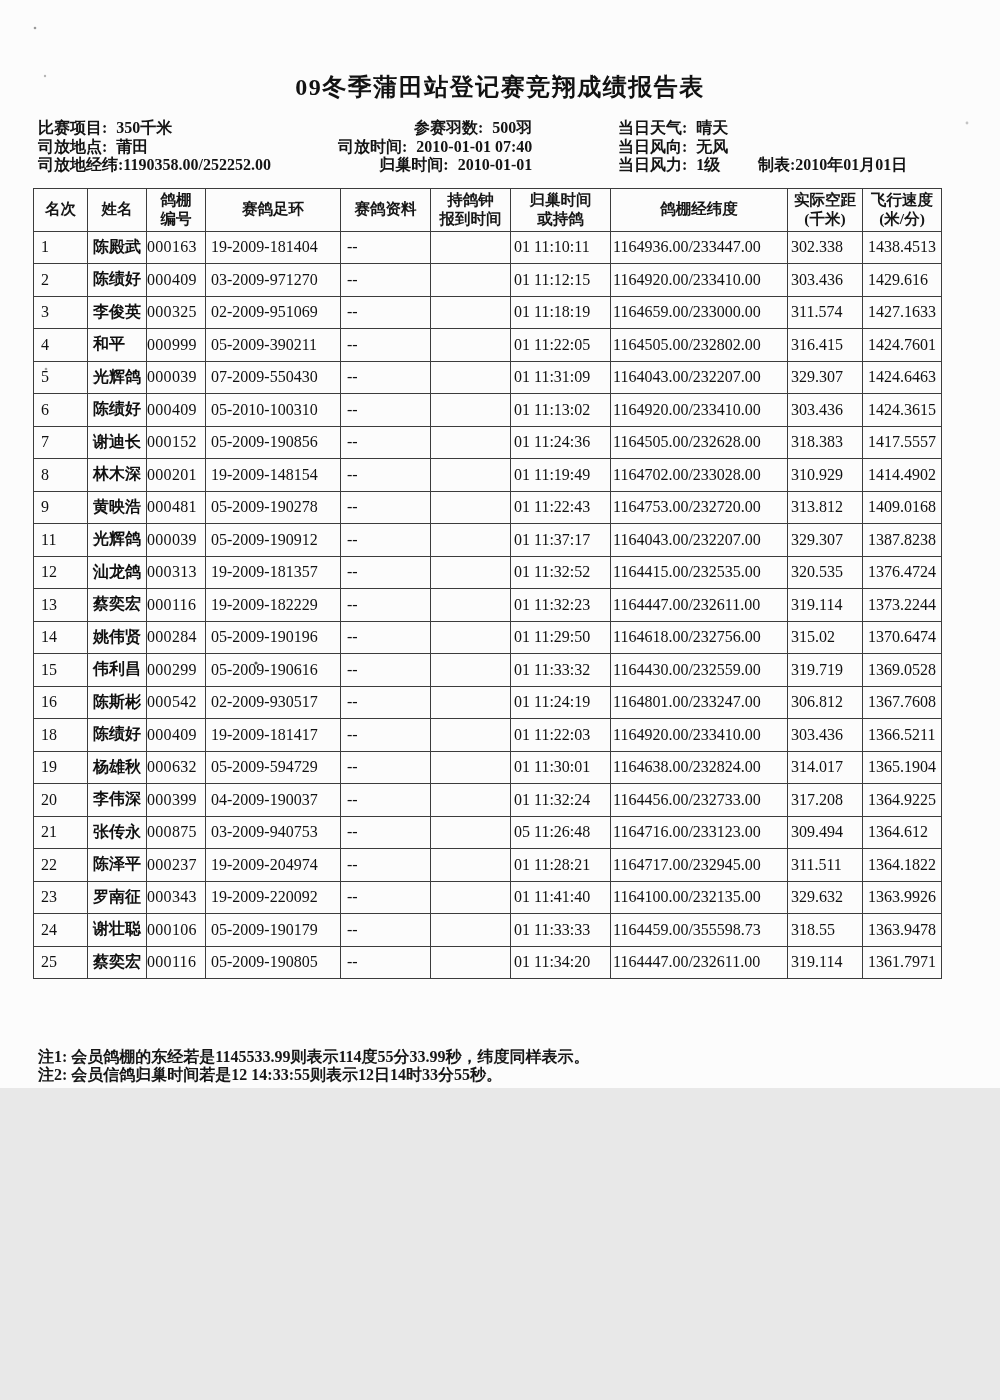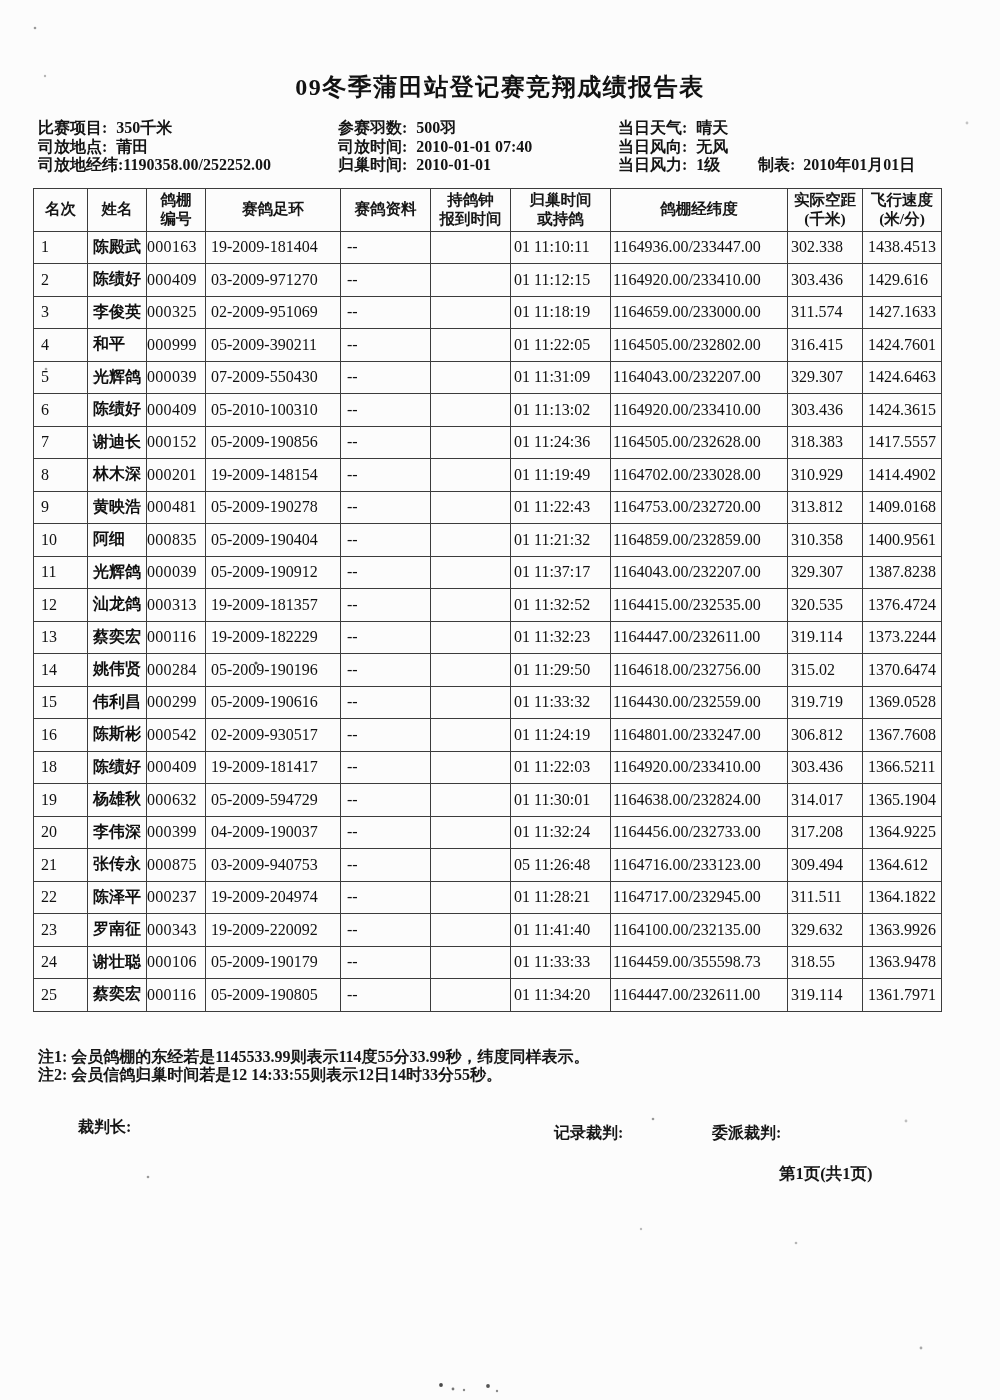--- a/index.html
+++ b/index.html
@@ -1,38 +1,38 @@
 <!DOCTYPE html>
 <html><head>
 <meta charset="utf-8">
 <style>
   * { margin:0; padding:0; box-sizing:border-box; }
   html,body { background:#e8e8e8; }
   body { font-family:"Liberation Serif","DejaVu Serif",serif; color:#161616; }
   .page {
-    position:relative; width:1000px; height:1400px; margin:0 auto;
+    position:relative; width:1000px; height:1088px; margin:0 auto;
     background:#fcfcfc; overflow:hidden;
   }
   
   .title {
     position:absolute; top:71px; left:0; width:100%;
     text-align:center; font-size:24px; font-weight:700; letter-spacing:1.5px;
     color:#121212;
   }
   
   .info { position:absolute; top:119px; left:0; width:100%; font-size:16px; font-weight:600; color:#141414; }
   .info-col { position:absolute; top:0; }
   .info-col.c1 { left:38px; }
-  .info-col.c2 { left:338px; }
+  .info-col.c2 { left:338px;text-align:right; }
   .info-col.c3 { left:618px; }
   .info-line { height:18.5px; line-height:18.5px; white-space:nowrap; }
   .info-line .lbl { margin-right:9px; }
   .info-line.tight .lbl { margin-right:0; }
   .maker { position:absolute; left:758px; top:37px; height:18.5px; line-height:18.5px; white-space:nowrap; }
-  .maker .lbl { margin-right:8px; }
+  .maker .lbl { }
   
   table.results {
     position:absolute; left:33px; top:188px; width:908px;
     border-collapse:collapse; table-layout:fixed;
   }
   table.results th, table.results td {
     border:1.5px solid #3c3c3c;
     overflow:hidden; white-space:nowrap;
   }
   table.results thead tr { height:42.5px; }
@@ -264,32 +264,20 @@
           <td class="c-loft">000481</td>
           <td class="c-ring">05-2009-190278</td>
           <td class="c-info">--</td>
           <td class="c-clock"></td>
           <td class="c-home">01 11:22:43</td>
           <td class="c-coord">1164753.00/232720.00</td>
           <td class="c-dist">313.812</td>
           <td class="c-speed">1409.0168</td>
         </tr>
         <tr class="row">
-          <td class="c-rank">10</td>
-          <td class="c-name">阿细</td>
-          <td class="c-loft">000835</td>
-          <td class="c-ring">05-2009-190404</td>
-          <td class="c-info">--</td>
-          <td class="c-clock"></td>
-          <td class="c-home">01 11:21:32</td>
-          <td class="c-coord">1164859.00/232859.00</td>
-          <td class="c-dist">310.358</td>
-          <td class="c-speed">1400.9561</td>
-        </tr>
-        <tr class="row">
           <td class="c-rank">11</td>
           <td class="c-name">光辉鸽</td>
           <td class="c-loft">000039</td>
           <td class="c-ring">05-2009-190912</td>
           <td class="c-info">--</td>
           <td class="c-clock"></td>
           <td class="c-home">01 11:37:17</td>
           <td class="c-coord">1164043.00/232207.00</td>
           <td class="c-dist">329.307</td>
           <td class="c-speed">1387.8238</td>

